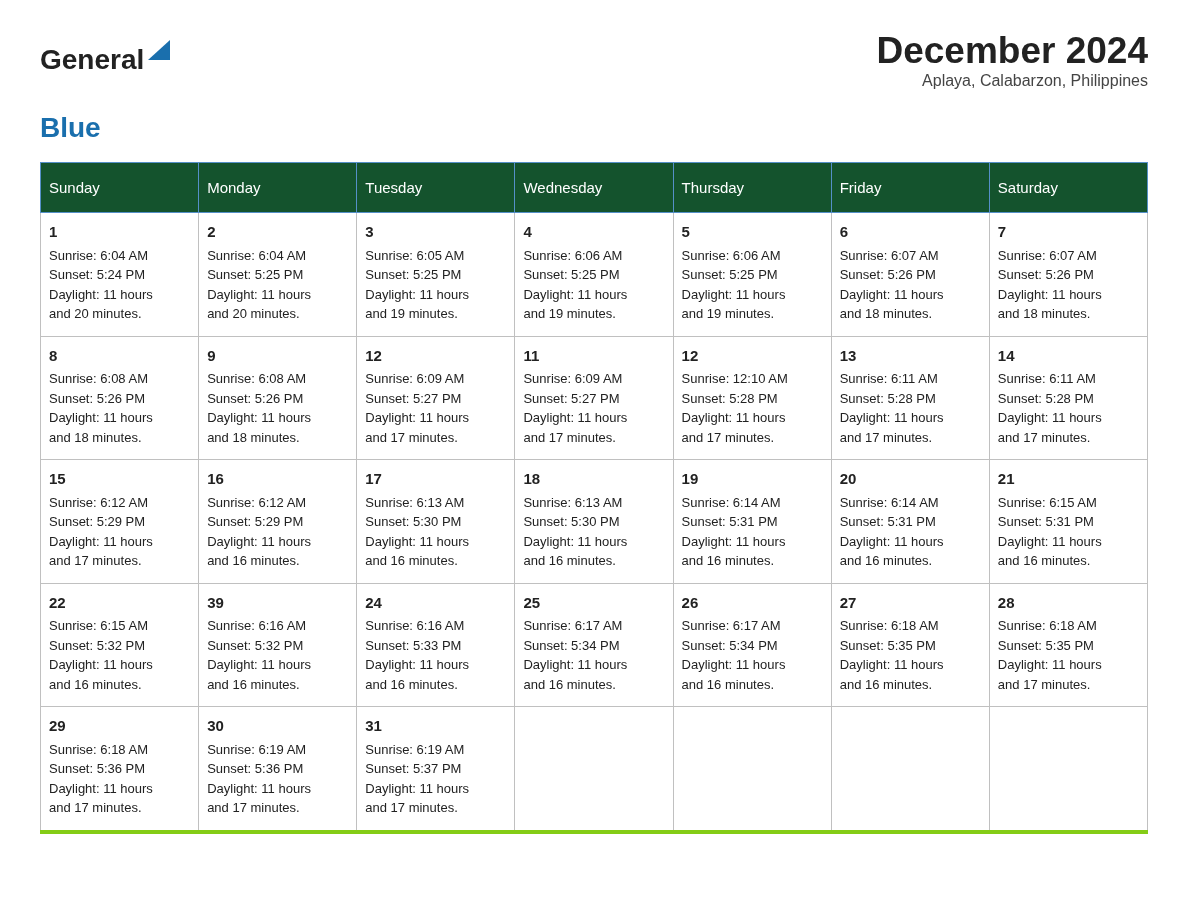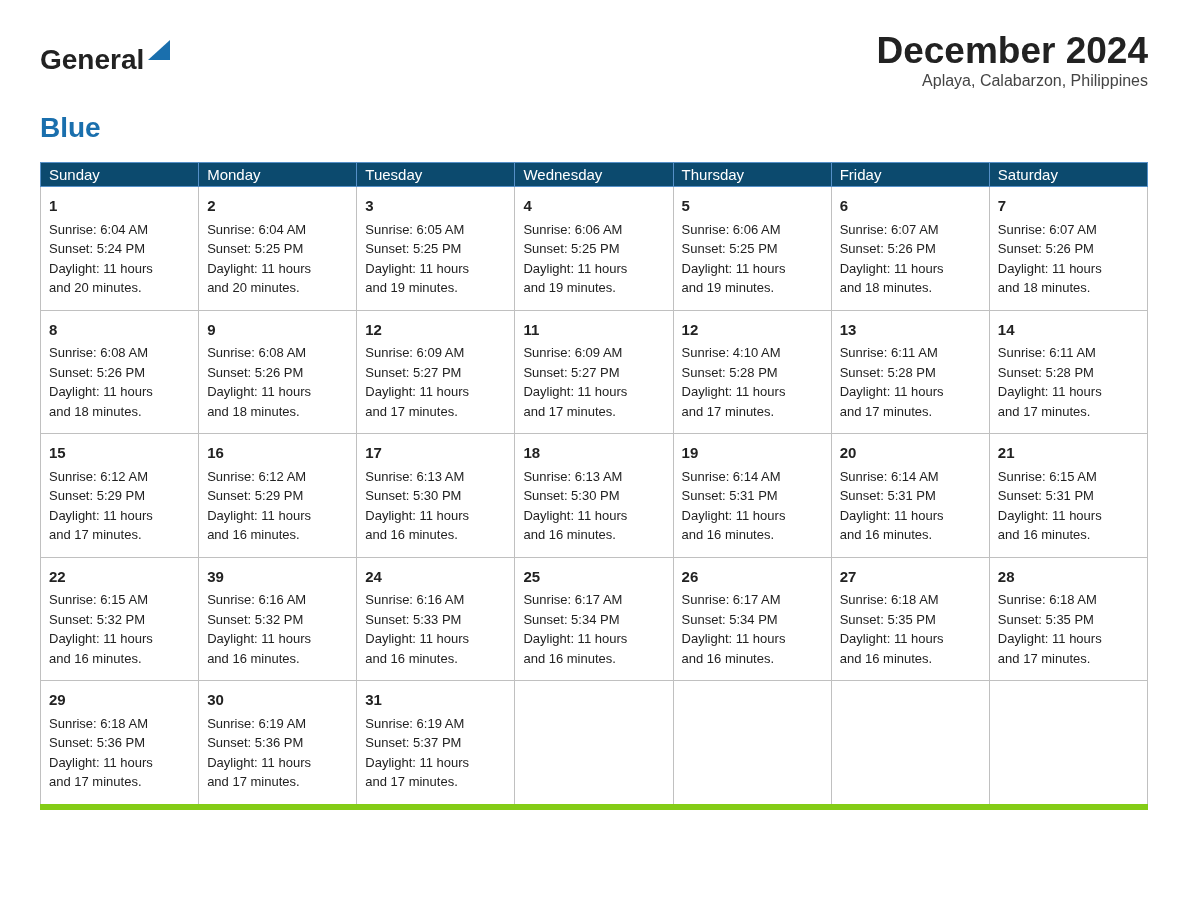--- a/index.html
+++ b/index.html
@@ -46,25 +46,25 @@
       font-size: 16px;
       font-weight: normal;
       color: #444;
     }
     .calendar {
       width: 100%;
       border-collapse: collapse;
       border: 1px solid #b0b0b0;
     }
     .calendar thead tr th {
-      background-color: #0c4a6e;
+      background-color: #14532d;
       color: #fff;
       font-size: 15px;
       font-weight: normal;
-      padding: 3px 8px;
+      padding: 16px 8px;
       text-align: left;
       border: 1px solid #5590c8;
     }
     .calendar tbody tr td {
       vertical-align: top;
       padding: 8px 8px 12px 8px;
       border: 1px solid #c0c0c0;
       font-size: 13px;
       line-height: 1.5;
       background: #fff;
@@ -76,21 +76,21 @@
       font-size: 15px;
       font-weight: bold;
       color: #222;
       display: block;
       margin-bottom: 2px;
     }
     .calendar tbody tr td.empty {
       background: #fff;
     }
     .calendar tbody tr:last-child td {
-      border-bottom: 6px solid #84cc16;
+      border-bottom: 4px solid #84cc16;
     }
   </style>
 </head>
 <body>
 
 <div class="header-row">
   <div class="logo">
     <div style="display:flex;align-items:center;">
       <span class="logo-text-general">General</span>
       <span style="display:inline-block;margin-left:4px;vertical-align:middle;">
@@ -195,21 +195,21 @@
       </td>
         <td>
         <span class="day-num">11</span>
         <span>Sunrise: 6:09 AM</span><br>
         <span>Sunset: 5:27 PM</span><br>
         <span>Daylight: 11 hours</span><br>
         <span>and 17 minutes.</span>
       </td>
         <td>
         <span class="day-num">12</span>
-        <span>Sunrise: 4:10 AM</span><br>
+        <span>Sunrise: 12:10 AM</span><br>
         <span>Sunset: 5:28 PM</span><br>
         <span>Daylight: 11 hours</span><br>
         <span>and 17 minutes.</span>
       </td>
         <td>
         <span class="day-num">13</span>
         <span>Sunrise: 6:11 AM</span><br>
         <span>Sunset: 5:28 PM</span><br>
         <span>Daylight: 11 hours</span><br>
         <span>and 17 minutes.</span>

